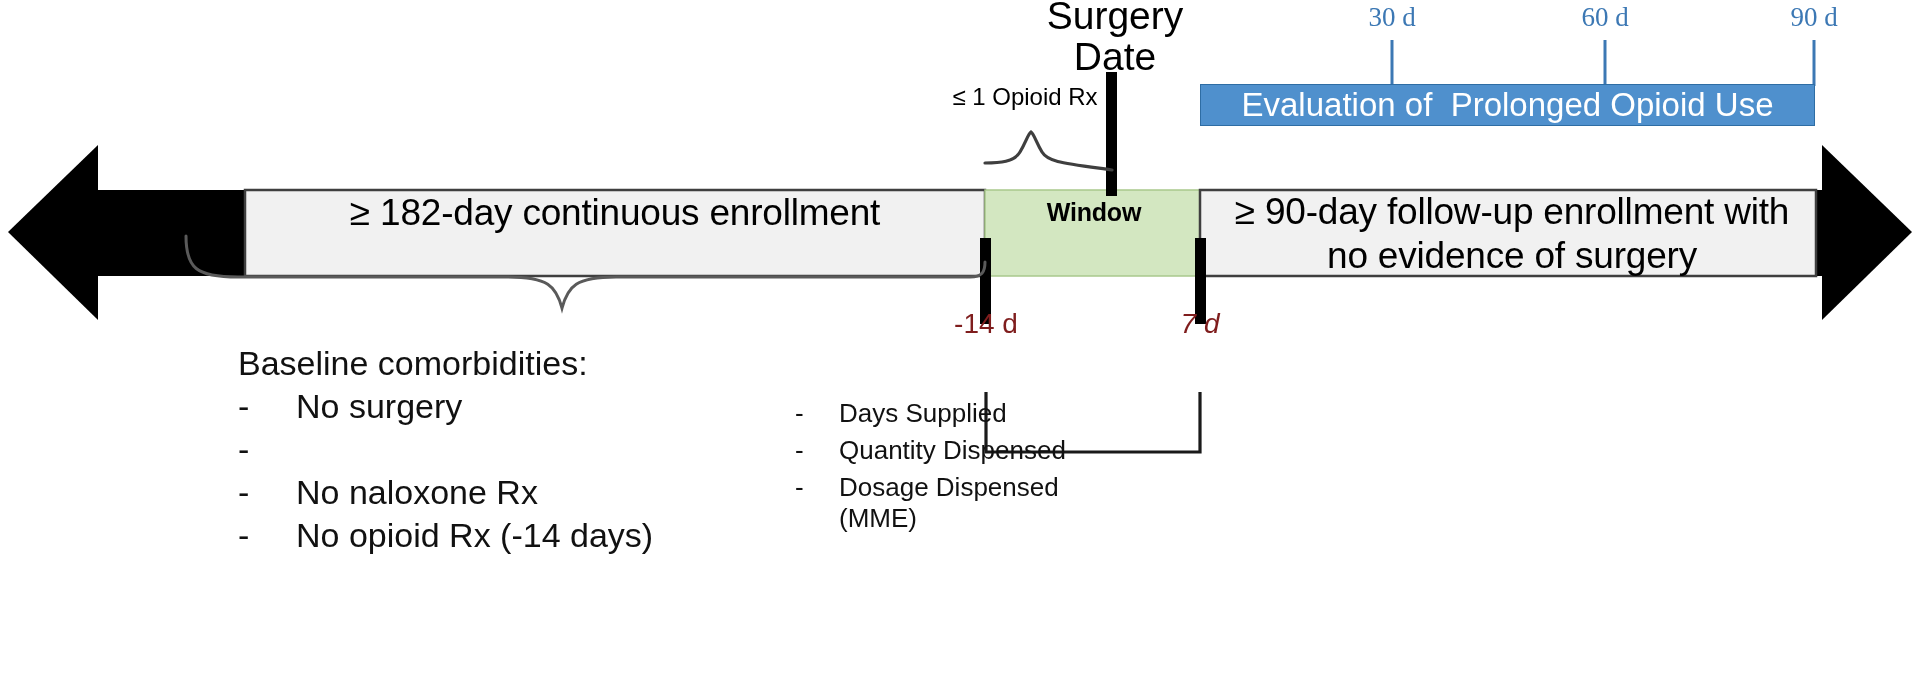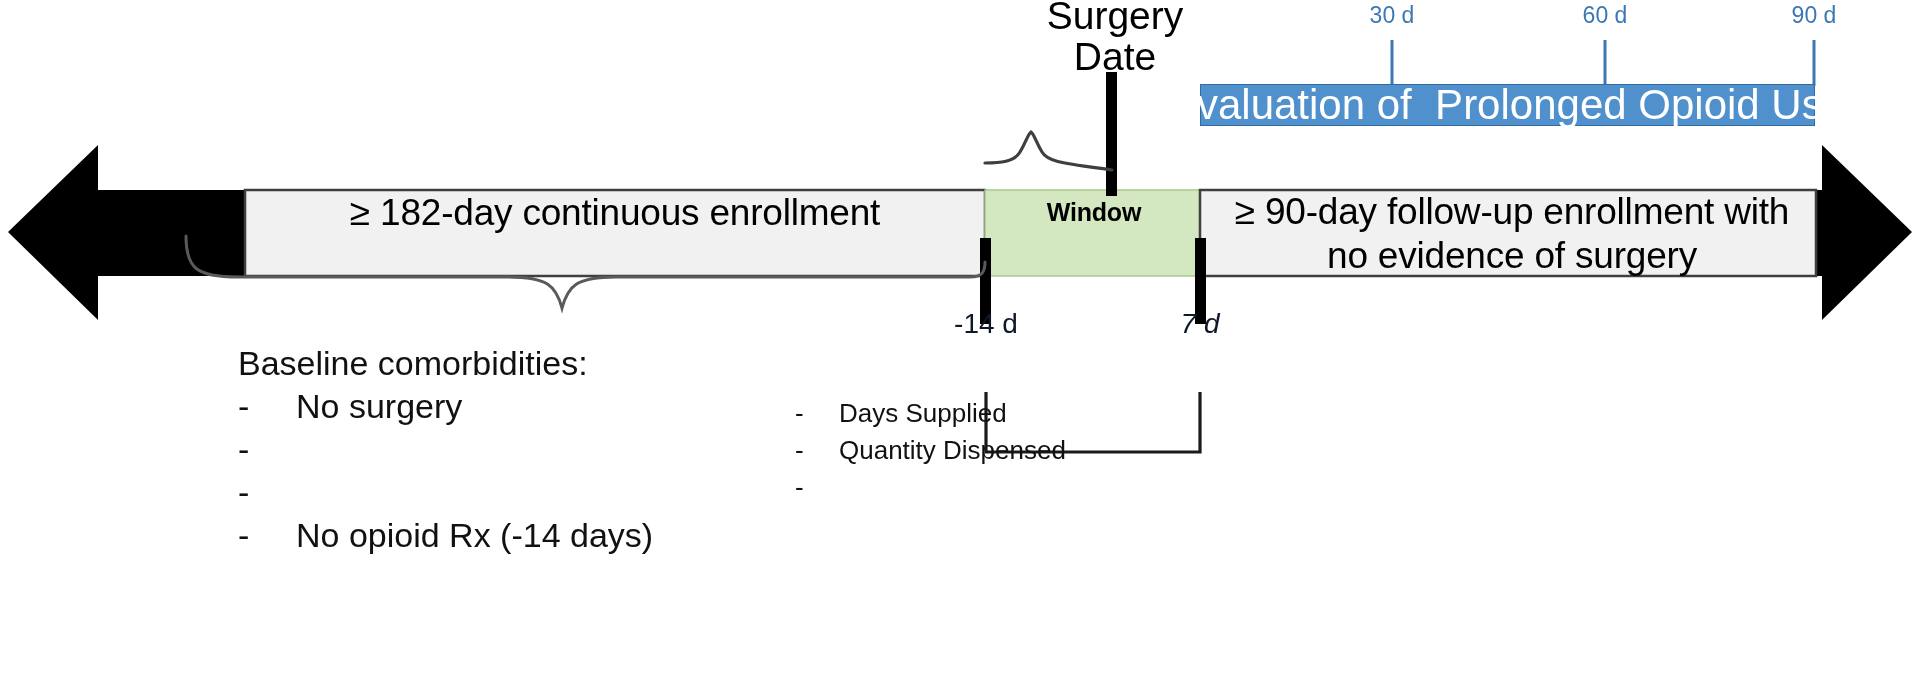--- a/index.html
+++ b/index.html
@@ -49,33 +49,33 @@
   
   #eval-bar{
     left:1200px; top:84px; width:615px; height:42px;
     background:#4F90CD;
     border:1px solid #2E6DA4;
     box-sizing:border-box;
     display:flex; align-items:center; justify-content:center;
   }
   #eval-bar-label{
     font-family:"Liberation Sans Narrow","Liberation Sans",sans-serif;
-    font-size:42px; color:#ffffff; white-space:pre; letter-spacing:0px;
+    font-size:33px; color:#ffffff; white-space:pre; letter-spacing:0px;
   }
   .tick-label{
     position:absolute;
-    font-family:Liberation Sans, sans-serif;
-    font-size:23px; color:#3C78B4; text-align:center; width:90px;
+    font-family:Liberation Serif, serif;
+    font-size:27px; color:#3C78B4; text-align:center; width:90px;
   }
 
   
   .day-marker-label{
     position:absolute;
     font-family:"Liberation Sans",sans-serif;
-    font-size:28px; color:#0f172a; text-align:center; width:100px;
+    font-size:28px; color:#7f1d1d; text-align:center; width:100px;
   }
 
   
   .blk{
     position:absolute;
     font-family:"Liberation Sans",sans-serif;
     color:#111;
   }
   #baseline-block{ left:238px; top:344px; width:640px; font-size:34px; }
   #baseline-block .hd{ margin:0 0 2px 0; }
@@ -141,20 +141,21 @@
   <div class="bar-label" id="followup-label">
     <div>≥ 90-day follow-up enrollment with</div>
     <div>no evidence of surgery</div>
   </div>
 
   <div class="abs" id="surgery-date-label">
     <div>Surgery</div>
     <div>Date</div>
   </div>
 
+  <div class="abs" id="opioid-rx-note">≤ 1 Opioid Rx</div>
 
   <div class="abs" id="eval-bar">
     <span id="eval-bar-label">Evaluation of  Prolonged Opioid Use</span>
   </div>
 
   <div class="tick-label" style="left:1347px; top:2px;">30 d</div>
   <div class="tick-label" style="left:1560px; top:2px;">60 d</div>
   <div class="tick-label" style="left:1769px; top:2px;">90 d</div>
 
   <div class="day-marker-label" style="left:936px; top:308px;">-14 d</div>
@@ -165,37 +166,40 @@
     <ul>
       <li>
         <span class="dash">-</span>
         <span class="txt" style="white-space: pre-line;">No surgery</span>
       </li>
       <li>
         <span class="dash">-</span>
       </li>
       <li>
         <span class="dash">-</span>
+        <span class="txt" style="white-space: pre-line;">No naloxone Rx</span>
       </li>
       <li>
         <span class="dash">-</span>
         <span class="txt" style="white-space: pre-line;">No opioid Rx (-14 days)</span>
       </li>
     </ul>
   </div>
 
   <div class="blk" id="index-block">
     <ul>
       <li>
         <span class="dash">-</span>
         <span class="txt" style="white-space: pre-line;">Days Supplied</span>
       </li>
       <li>
         <span class="dash">-</span>
         <span class="txt" style="white-space: pre-line;">Quantity Dispensed</span>
       </li>
       <li>
         <span class="dash">-</span>
+        <span class="txt" style="white-space: pre-line;">Dosage Dispensed
+(MME)</span>
       </li>
     </ul>
   </div>
 
 </div>
 
 </body></html>

